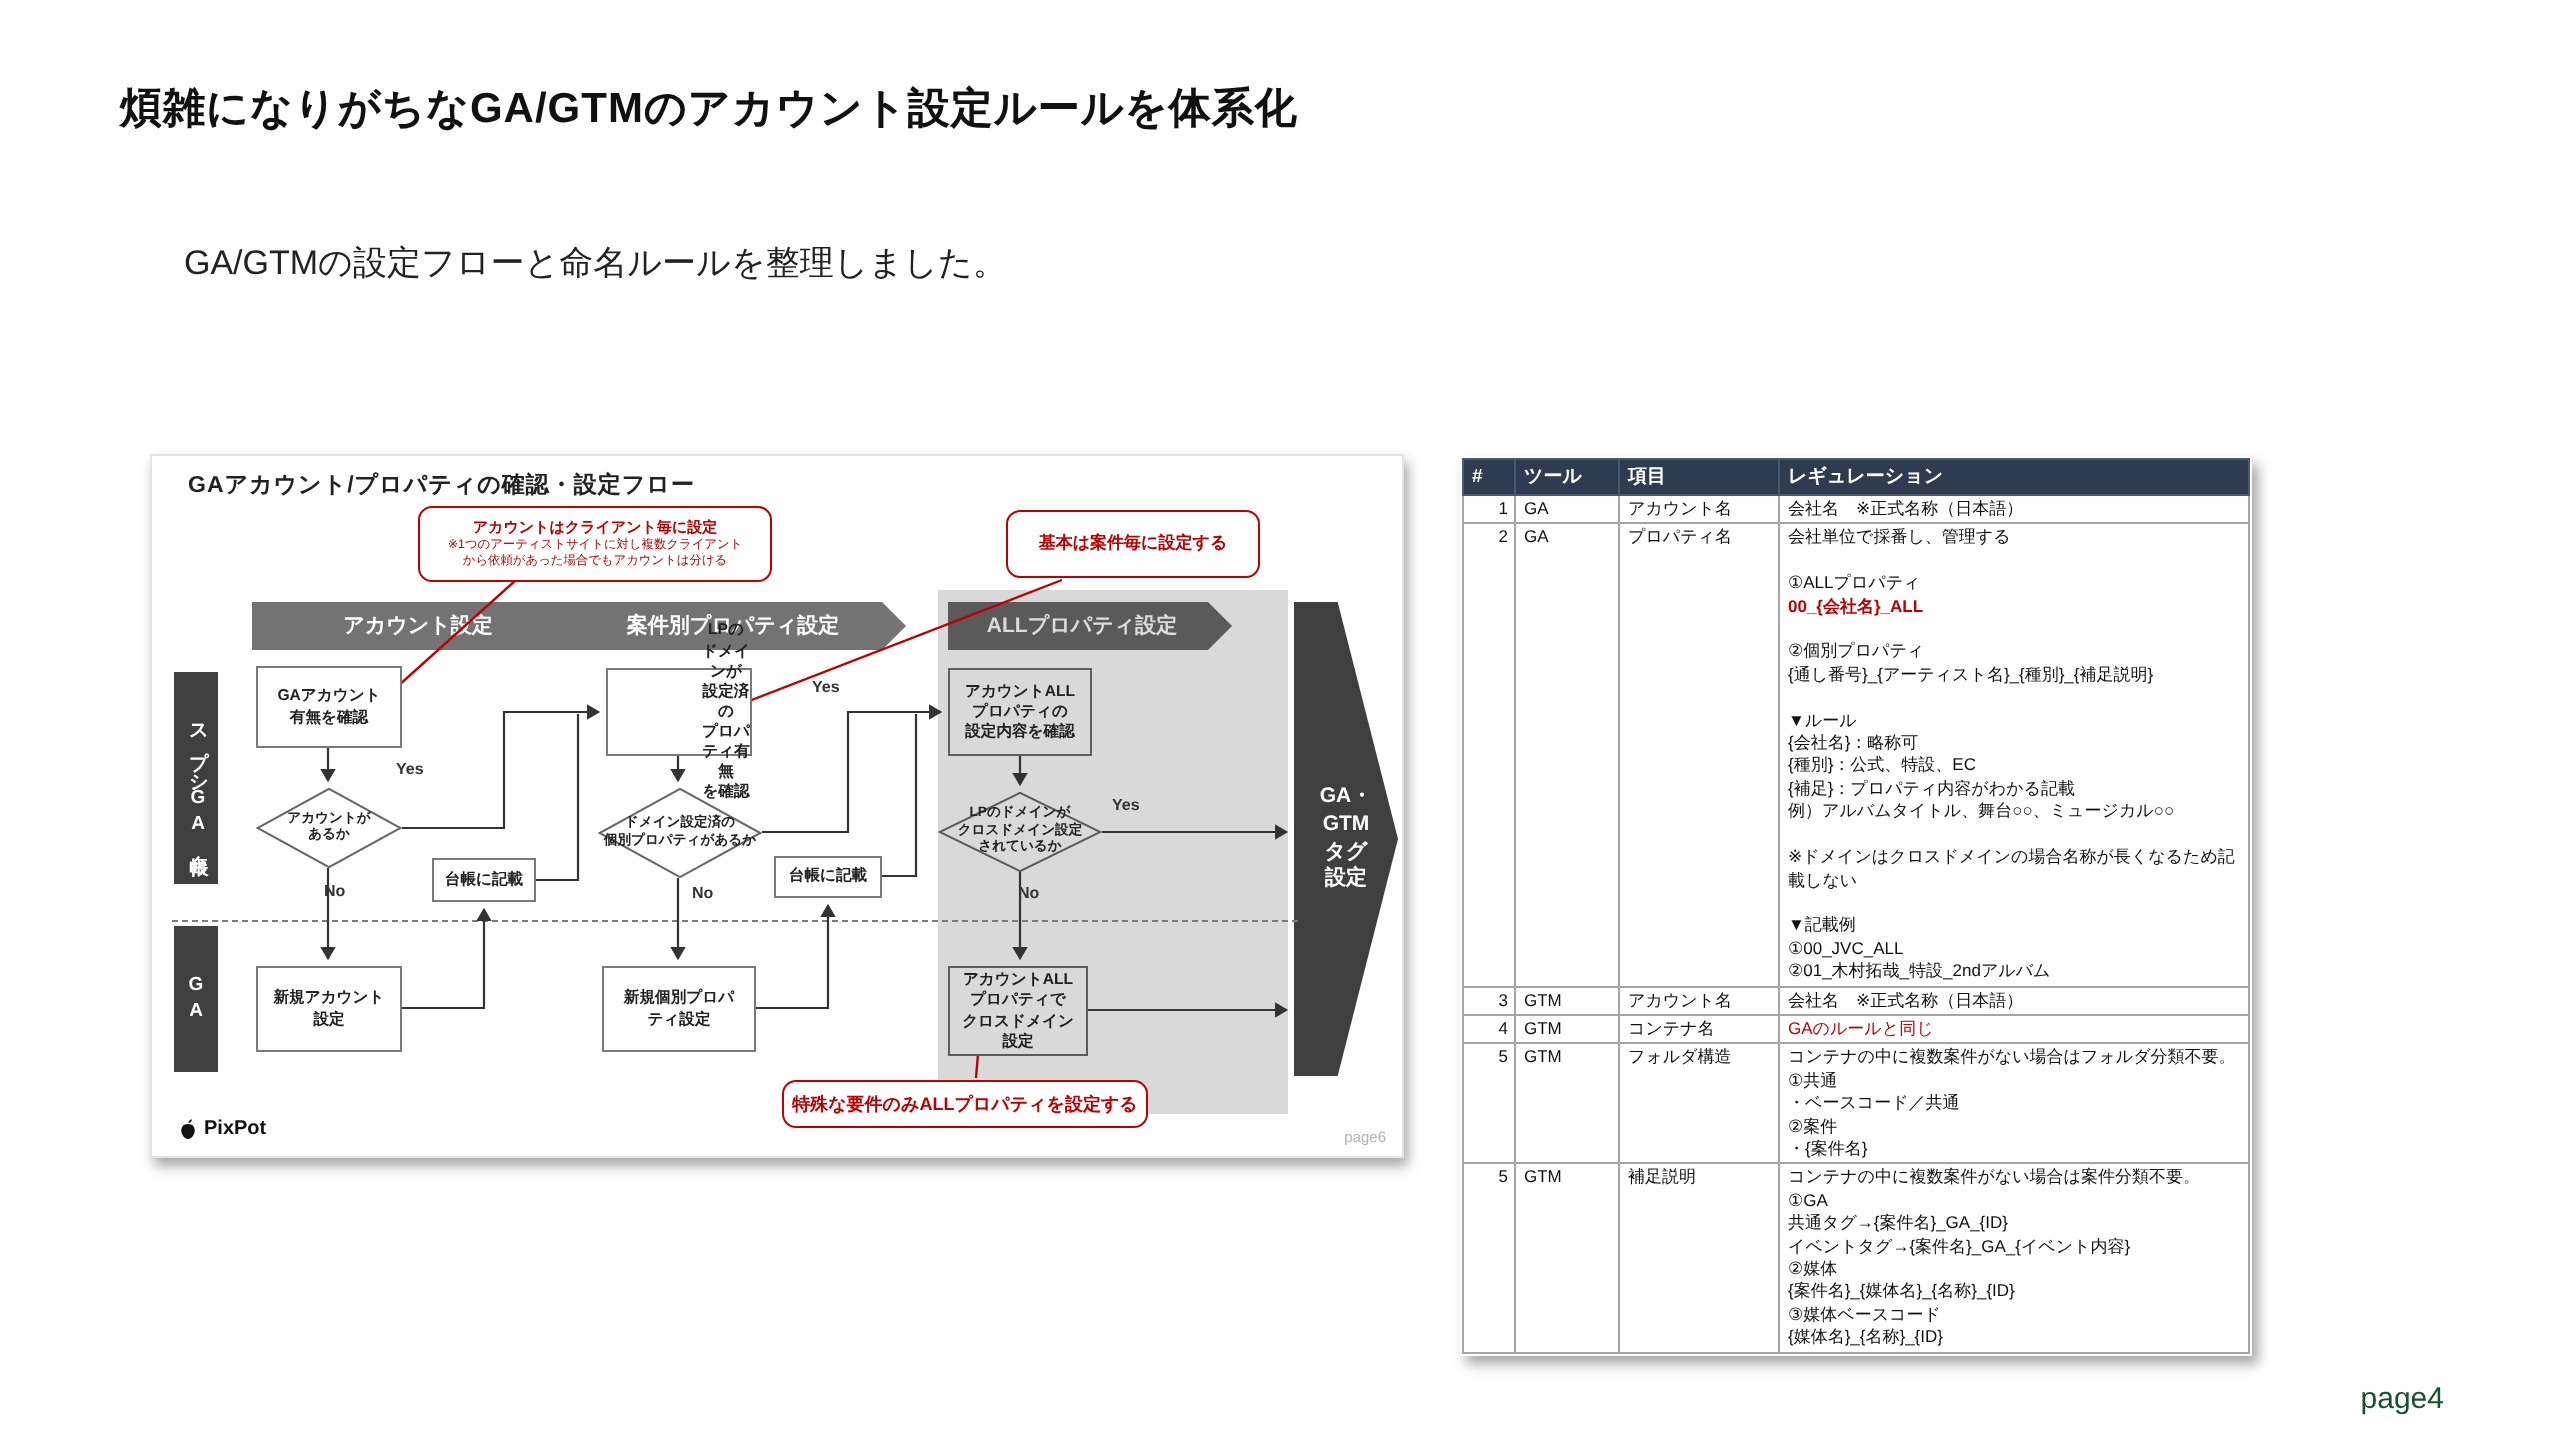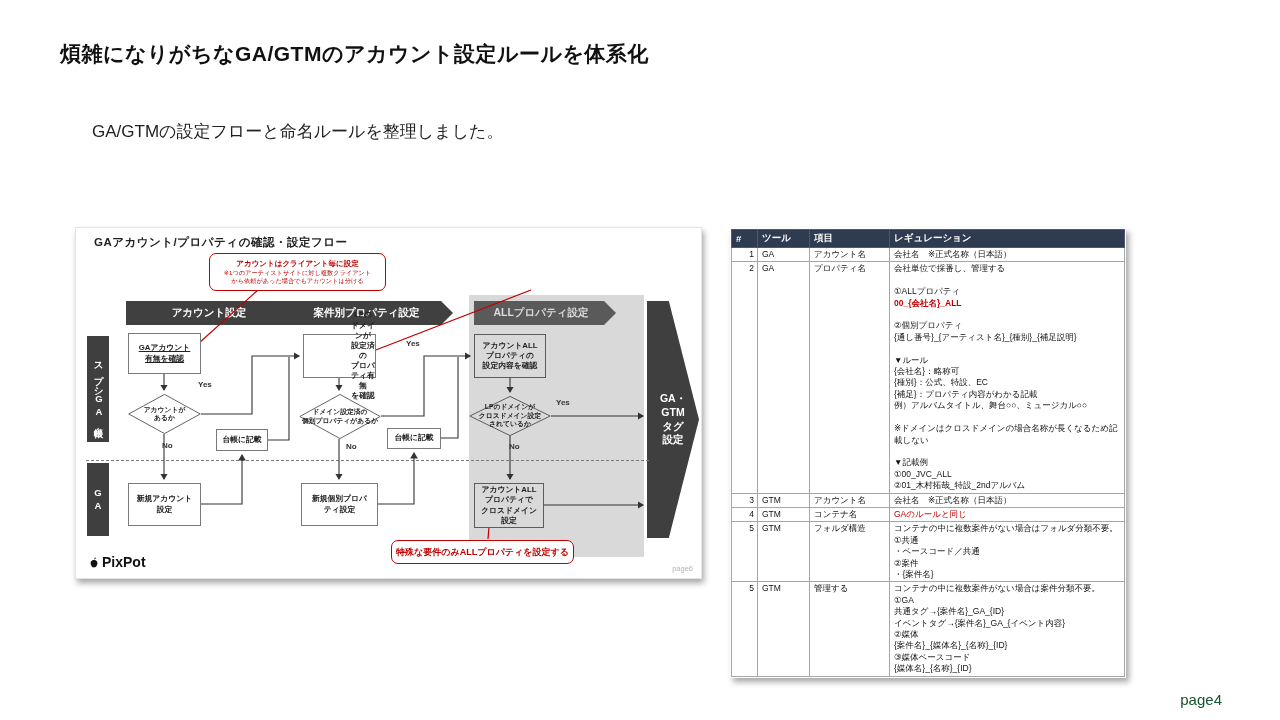--- a/index.html
+++ b/index.html
@@ -7,41 +7,41 @@
          font-family:"Liberation Sans","DejaVu Sans",sans-serif;color:#111;}
   .slide-title{position:absolute;left:60px;top:40px;font-size:21px;font-weight:bold;color:#111;letter-spacing:.5px;}
   .slide-subtitle{position:absolute;left:92px;top:120px;font-size:17px;color:#222;}
   .page-num{position:absolute;right:58px;bottom:12px;font-size:15px;color:#14532d;}
 
   
   .flowcard{position:absolute;left:75px;top:227px;width:625px;height:350px;background:#fff;
             border:1px solid #e4e4e4;box-shadow:2px 4px 6px rgba(0,0,0,.35);}
   .flow-title{position:absolute;left:18px;top:7px;font-size:11.5px;font-weight:bold;letter-spacing:.5px;color:#222;}
   .panel{position:absolute;left:393px;top:67px;width:175px;height:262px;background:#d9d9d9;}
-  .band{position:absolute;top:73px;height:24px;background:#404040;color:#fff;font-weight:bold;font-size:10.5px;
+  .band{position:absolute;top:73px;height:24px;background:#737373;color:#fff;font-weight:bold;font-size:10.5px;
         display:flex;align-items:center;justify-content:center;padding-right:8px;box-sizing:border-box;
         clip-path:polygon(0 0,calc(100% - 12px) 0,100% 50%,calc(100% - 12px) 100%,0 100%);}
   #band1{left:50px;width:174px;}
   #band2{left:212px;width:165px;}
   #band3{left:398px;width:142px;background:#5a5a5a;color:#dcdcdc;}
   .endshape{position:absolute;left:571px;top:73px;width:52px;height:237px;background:#3f3f3f;
             clip-path:polygon(0 0,42% 0,100% 50%,42% 100%,0 100%);
             display:flex;align-items:center;justify-content:center;text-align:center;
             color:#fff;font-weight:bold;font-size:10.5px;line-height:1.3;white-space:pre-line;}
   .lane{position:absolute;left:11px;width:22px;background:#3f3f3f;color:#fff;font-weight:bold;font-size:9.5px;
         display:flex;align-items:center;justify-content:center;writing-mode:vertical-lr;text-orientation:upright;
         letter-spacing:2px;}
   #lane1{top:108px;height:106px;}
   #lane2{top:235px;height:73px;}
   .dash{position:absolute;left:10px;top:232px;width:563px;border-top:1.5px dashed #7c7c7c;}
   .connectors{position:absolute;inset:0;width:625px;height:350px;pointer-events:none;}
   .fbox{position:absolute;background:#fff;border:1px solid #7a7a7a;display:flex;align-items:center;justify-content:center;
         text-align:center;font-size:7.8px;font-weight:bold;color:#222;white-space:pre-line;line-height:1.3;box-sizing:border-box;}
   .fbox.gray{background:#d9d9d9;border-color:#5c5c5c;}
-  #n-ga-check{left:52px;top:105px;width:73px;height:41px;text-decoration:underline;}
+  #n-ga-check{left:52px;top:105px;width:73px;height:41px;}
   #n-ledger1{left:140px;top:201px;width:52px;height:22px;}
   #n-new-account{left:52px;top:255px;width:73px;height:43px;}
   #n-lp-check{left:227px;top:106px;width:73px;height:44px;padding-left:47px;}
   #n-ledger2{left:311px;top:200px;width:54px;height:21px;}
   #n-new-property{left:225px;top:255px;width:77px;height:43px;}
   #n-all-check{left:398px;top:106px;width:72px;height:44px;}
   #n-crossdomain-setup{left:398px;top:255px;width:70px;height:45px;}
   .diamond{position:absolute;display:flex;align-items:center;justify-content:center;text-align:center;
            font-size:6.8px;font-weight:bold;color:#222;white-space:pre-line;line-height:1.25;}
   .diamond svg{position:absolute;inset:0;width:100%;height:100%;}
@@ -53,21 +53,21 @@
   #yes1{left:122px;top:152px;} #no1{left:86px;top:213px;}
   #yes2{left:330px;top:111px;} #no2{left:270px;top:214px;}
   #yes3{left:480px;top:170px;} #no3{left:433px;top:214px;}
   .callout{position:absolute;border:1.5px solid #c00000;border-radius:7px;background:#fff;color:#c00000;
            display:flex;flex-direction:column;align-items:center;justify-content:center;text-align:center;box-sizing:border-box;}
   #callout1{left:133px;top:25px;width:177px;height:38px;}
   #callout1 .c-title{font-size:7.5px;font-weight:bold;}
   #callout1 .c-note{font-size:6.2px;white-space:pre-line;line-height:1.25;}
   #callout2{left:427px;top:27px;width:127px;height:34px;font-size:8.5px;font-weight:bold;}
   #callout3{left:315px;top:312px;width:183px;height:24px;font-size:9px;font-weight:bold;}
-  .pixpot{position:absolute;left:13px;bottom:8px;font-size:14px;font-weight:bold;color:#111;
+  .pixpot{position:absolute;left:13px;bottom:8px;font-size:10px;font-weight:bold;color:#111;
           display:flex;align-items:center;gap:3px;}
   .flow-page{position:absolute;right:8px;bottom:5px;font-size:7.5px;color:#b3b3b3;}
 
   
   .tablecard{position:absolute;left:730px;top:228px;width:396px;background:#fff;
              box-shadow:3px 4px 6px rgba(0,0,0,.35);padding:1px;box-sizing:border-box;}
   .table-title{font-size:11px;font-weight:bold;margin:1px 0 3px 1px;color:#111;}
   table.rules{border-collapse:collapse;width:100%;table-layout:fixed;}
   .rules th{background:#2e3b50;color:#fff;font-size:9.5px;text-align:left;padding:2px 4px;
             border:1px solid #4a5a72;font-weight:bold;}
@@ -185,20 +185,21 @@
     <div class="flabel" id="yes2">Yes</div>
     <div class="flabel" id="no2">No</div>
     <div class="flabel" id="yes3">Yes</div>
     <div class="flabel" id="no3">No</div>
 
     <div class="callout" id="callout1">
       <div class="c-title">アカウントはクライアント毎に設定</div>
       <div class="c-note">※1つのアーティストサイトに対し複数クライアント
 から依頼があった場合でもアカウントは分ける</div>
     </div>
+    <div class="callout" id="callout2">基本は案件毎に設定する</div>
     <div class="callout" id="callout3">特殊な要件のみALLプロパティを設定する</div>
 
     <div class="pixpot">
       <svg width="10" height="11" viewBox="0 0 10 11" fill="#111">
         <path d="M5 3 C2 3 1 5.5 2 8 C2.7 9.8 4 10.5 5 10.5 C6 10.5 7.3 9.8 8 8 C9 5.5 8 3 5 3 Z"></path>
         <path d="M5.2 2.5 C5.2 1.5 6 0.7 7 0.6 C7 1.6 6.2 2.4 5.2 2.5 Z"></path>
       </svg>
       <span>PixPot</span>
     </div>
     <div class="flow-page">page6</div>
@@ -279,21 +280,21 @@
               <div class="line">コンテナの中に複数案件がない場合はフォルダ分類不要。</div>
               <div class="line">①共通</div>
               <div class="line">・ベースコード／共通</div>
               <div class="line">②案件</div>
               <div class="line">・{案件名}</div>
             </td>
           </tr>
           <tr>
             <td class="num">5</td>
             <td class="tool">GTM</td>
-            <td class="item">管理する</td>
+            <td class="item">補足説明</td>
             <td class="reg">
               <div class="line">コンテナの中に複数案件がない場合は案件分類不要。</div>
               <div class="line">①GA</div>
               <div class="line">共通タグ→{案件名}_GA_{ID}</div>
               <div class="line">イベントタグ→{案件名}_GA_{イベント内容}</div>
               <div class="line">②媒体</div>
               <div class="line">{案件名}_{媒体名}_{名称}_{ID}</div>
               <div class="line">③媒体ベースコード</div>
               <div class="line">{媒体名}_{名称}_{ID}</div>
             </td>

